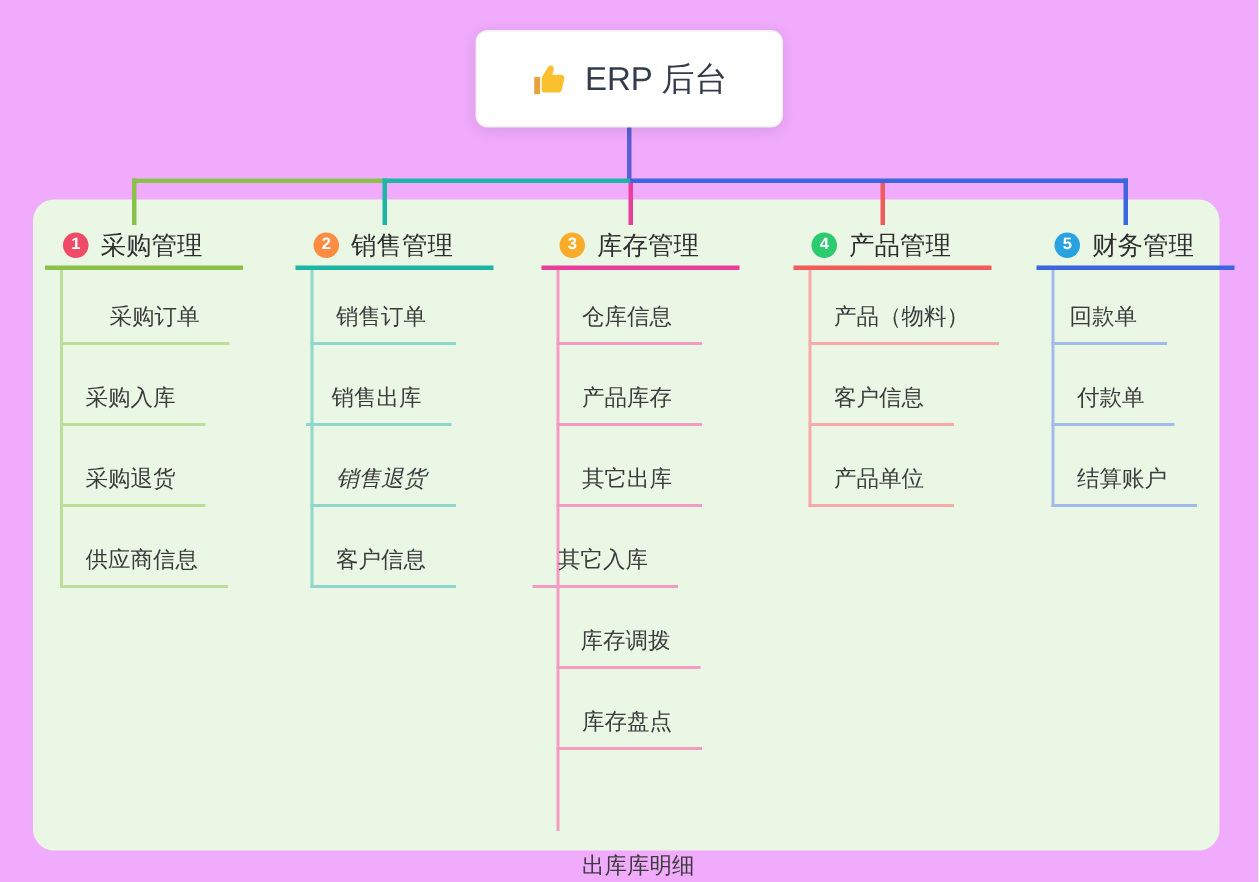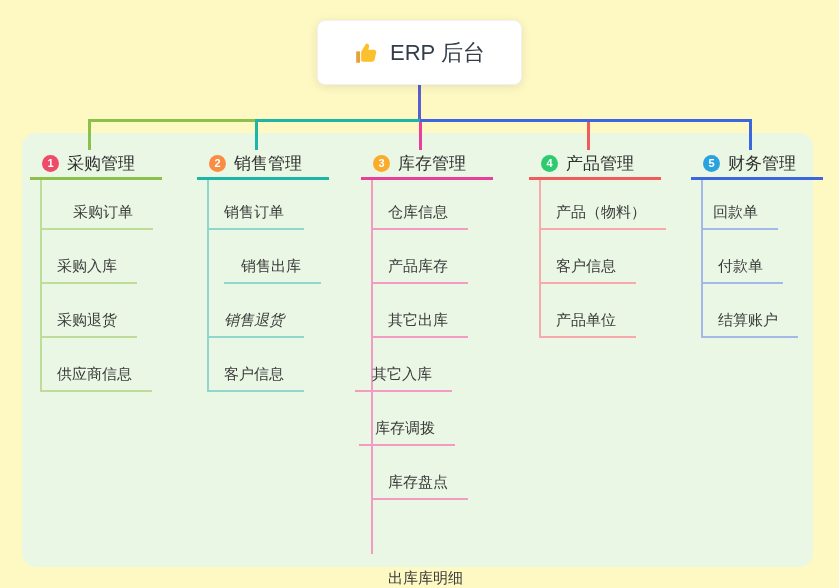--- a/index.html
+++ b/index.html
@@ -1,18 +1,18 @@
 <!DOCTYPE html>
 <html><head>
 <meta charset="utf-8">
 <style>
   html,body{margin:0;padding:0;background:#ffffff;}
   .canvas{
     position:relative;width:839px;height:588px;overflow:hidden;
-    font-family:"Liberation Sans","DejaVu Sans",sans-serif;background:#fef9c3;
+    font-family:"Liberation Sans","DejaVu Sans",sans-serif;background:#f0abfc;
   }
   .panel{position:absolute;left:22px;top:133px;width:791px;height:434px;border-radius:14px;}
   .root-node{
     position:absolute;left:317px;top:20px;width:203px;height:63px;
     background:#ffffff;border:1px solid #f1f1f1;border-radius:8px;
     box-shadow:0 2px 10px rgba(0,0,0,0.10);
     display:flex;align-items:center;justify-content:center;gap:10px;
     font-size:22px;font-weight:500;color:#333c4a;z-index:3;
   }
   .thumb{display:flex;align-items:center;}
@@ -69,33 +69,33 @@
       <div class="child-node" style="left: 40px; top: 201px; border-bottom-color: rgb(190, 221, 155); padding-left: 33px;">采购订单</div>
       <div class="child-node" style="left: 40px; top: 255px; border-bottom-color: rgb(190, 221, 155);">采购入库</div>
       <div class="child-node" style="left: 40px; top: 309px; border-bottom-color: rgb(190, 221, 155);">采购退货</div>
       <div class="child-node" style="left: 40px; top: 363px; border-bottom-color: rgb(190, 221, 155);">供应商信息</div>
       <div class="branch-header" style="left: 197px; top: 150px; width: 120px; border-bottom-color: rgb(29, 181, 165);">
         <span class="badge" style="background: rgb(251, 140, 68);">2</span>
         <span>销售管理</span>
       </div>
       <div class="spine" style="left: 207px; top: 180px; height: 212px; background: rgb(143, 214, 204);"></div>
       <div class="child-node" style="left: 207px; top: 201px; border-bottom-color: rgb(143, 214, 204);">销售订单</div>
-      <div class="child-node" style="left: 224px; top: 255px; border-bottom-color: rgb(143, 214, 204);">销售出库</div>
+      <div class="child-node" style="left: 204px; top: 255px; border-bottom-color: rgb(143, 214, 204);">销售出库</div>
       <div class="child-node" style="left: 207px; top: 309px; border-bottom-color: rgb(143, 214, 204); font-style: italic;">销售退货</div>
       <div class="child-node" style="left: 207px; top: 363px; border-bottom-color: rgb(143, 214, 204);">客户信息</div>
       <div class="branch-header" style="left: 361px; top: 150px; width: 120px; border-bottom-color: rgb(232, 63, 155);">
         <span class="badge" style="background: rgb(251, 171, 42);">3</span>
         <span>库存管理</span>
       </div>
       <div class="spine" style="left: 371px; top: 180px; height: 374px; background: rgb(244, 155, 196);"></div>
       <div class="child-node" style="left: 371px; top: 201px; border-bottom-color: rgb(244, 155, 196);">仓库信息</div>
       <div class="child-node" style="left: 371px; top: 255px; border-bottom-color: rgb(244, 155, 196);">产品库存</div>
       <div class="child-node" style="left: 371px; top: 309px; border-bottom-color: rgb(244, 155, 196);">其它出库</div>
       <div class="child-node" style="left: 355px; top: 363px; border-bottom-color: rgb(244, 155, 196);">其它入库</div>
-      <div class="child-node" style="left: 359px; top: 417px; border-bottom-color: rgb(244, 155, 196); padding-left: 16px;">库存调拨</div>
+      <div class="child-node" style="left: 371px; top: 417px; border-bottom-color: rgb(244, 155, 196); padding-left: 16px;">库存调拨</div>
       <div class="child-node" style="left: 371px; top: 471px; border-bottom-color: rgb(244, 155, 196);">库存盘点</div>
       <div class="child-node" style="left: 371px; top: 525px; border-bottom-color: rgb(244, 155, 196); margin-top: 42px;">出库库明细</div>
       <div class="branch-header" style="left: 529px; top: 150px; width: 120px; border-bottom-color: rgb(241, 91, 91);">
         <span class="badge" style="background: rgb(45, 203, 112);">4</span>
         <span>产品管理</span>
       </div>
       <div class="spine" style="left: 539px; top: 180px; height: 158px; background: rgb(248, 169, 169);"></div>
       <div class="child-node" style="left: 539px; top: 201px; border-bottom-color: rgb(248, 169, 169);">产品（物料）</div>
       <div class="child-node" style="left: 539px; top: 255px; border-bottom-color: rgb(248, 169, 169);">客户信息</div>
       <div class="child-node" style="left: 539px; top: 309px; border-bottom-color: rgb(248, 169, 169);">产品单位</div>

